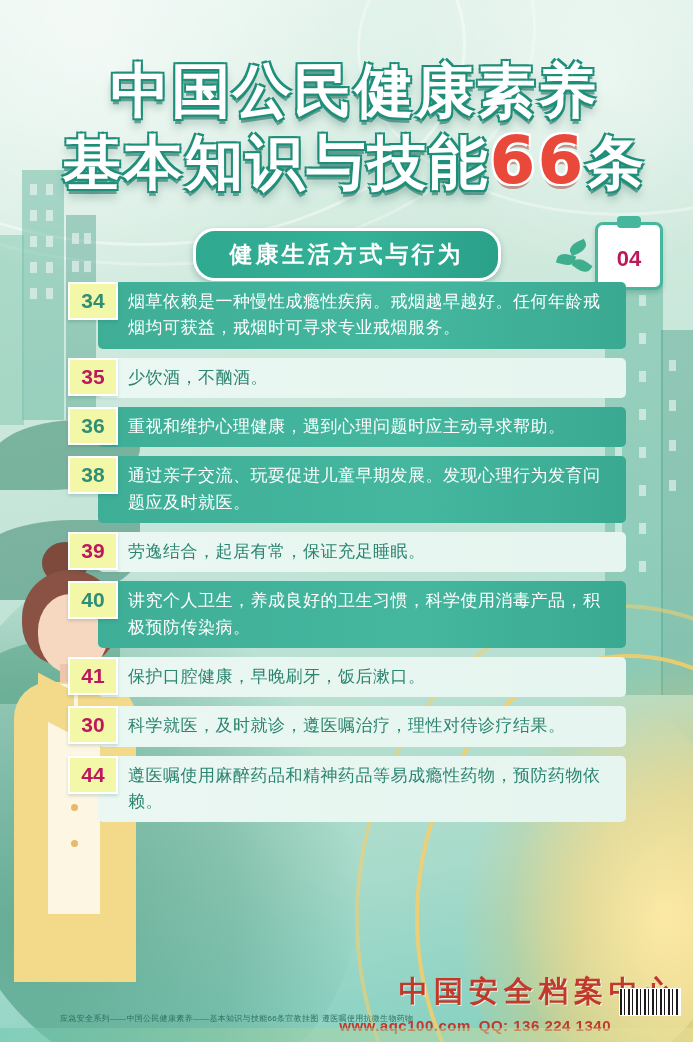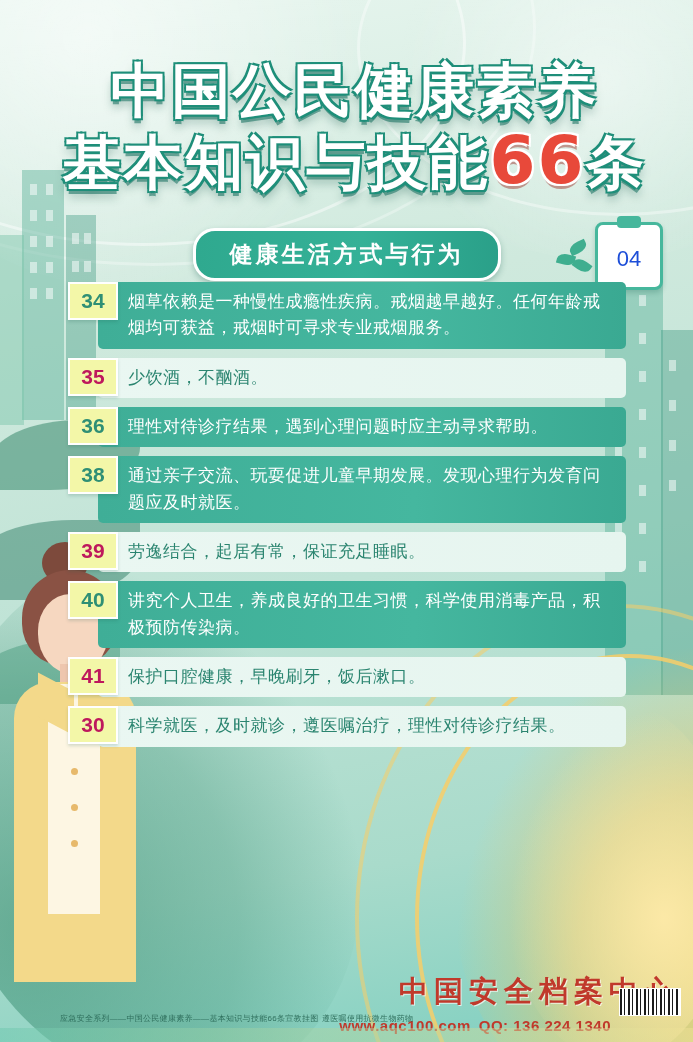--- a/index.html
+++ b/index.html
@@ -181,23 +181,23 @@
     height: 12px;
     background: #46b79c;
     border-radius: 4px;
   }
   .clipboard .pagenum {
     position: absolute;
     inset: 0;
     display: flex;
     align-items: center;
     justify-content: center;
-    color: #1d4ed8;
+    color: #be185d;
     font-size: 22px;
-    font-weight: normal;
+    font-weight: bold;
     padding-top: 6px;
   }
   .sprig {
     position: absolute;
     right: 96px;
     top: 238px;
     width: 40px;
     height: 40px;
   }
   .sprig span {
@@ -439,21 +439,21 @@
       <div class="text-box">烟草依赖是一种慢性成瘾性疾病。戒烟越早越好。任何年龄戒烟均可获益，戒烟时可寻求专业戒烟服务。</div>
     </div>
 
     <div class="item light">
       <div class="num-box">35</div>
       <div class="text-box">少饮酒，不酗酒。</div>
     </div>
 
     <div class="item dark">
       <div class="num-box">36</div>
-      <div class="text-box">理性对待诊疗结果，遇到心理问题时应主动寻求帮助。</div>
+      <div class="text-box">重视和维护心理健康，遇到心理问题时应主动寻求帮助。</div>
     </div>
 
 
     <div class="item dark">
       <div class="num-box">38</div>
       <div class="text-box">通过亲子交流、玩耍促进儿童早期发展。发现心理行为发育问题应及时就医。</div>
     </div>
 
     <div class="item light">
       <div class="num-box">39</div>
@@ -469,20 +469,24 @@
       <div class="num-box">41</div>
       <div class="text-box">保护口腔健康，早晚刷牙，饭后漱口。</div>
     </div>
 
     <div class="item light">
       <div class="num-box">30</div>
       <div class="text-box">科学就医，及时就诊，遵医嘱治疗，理性对待诊疗结果。</div>
     </div>
 
 
+    <div class="item light">
+      <div class="num-box">44</div>
+      <div class="text-box">遵医嘱使用麻醉药品和精神药品等易成瘾性药物，预防药物依赖。</div>
+    </div>
 
   </div>
 
   <div class="footer">
     <div class="brand">中国安全档案中心</div>
     <div class="barcode"></div>
     <div class="footer-bar" style="right:82px;bottom:8px;">
       <span class="footer-url">www.aqc100.com</span>
       <span class="footer-url">QQ: 136 224 1340</span>
     </div>

